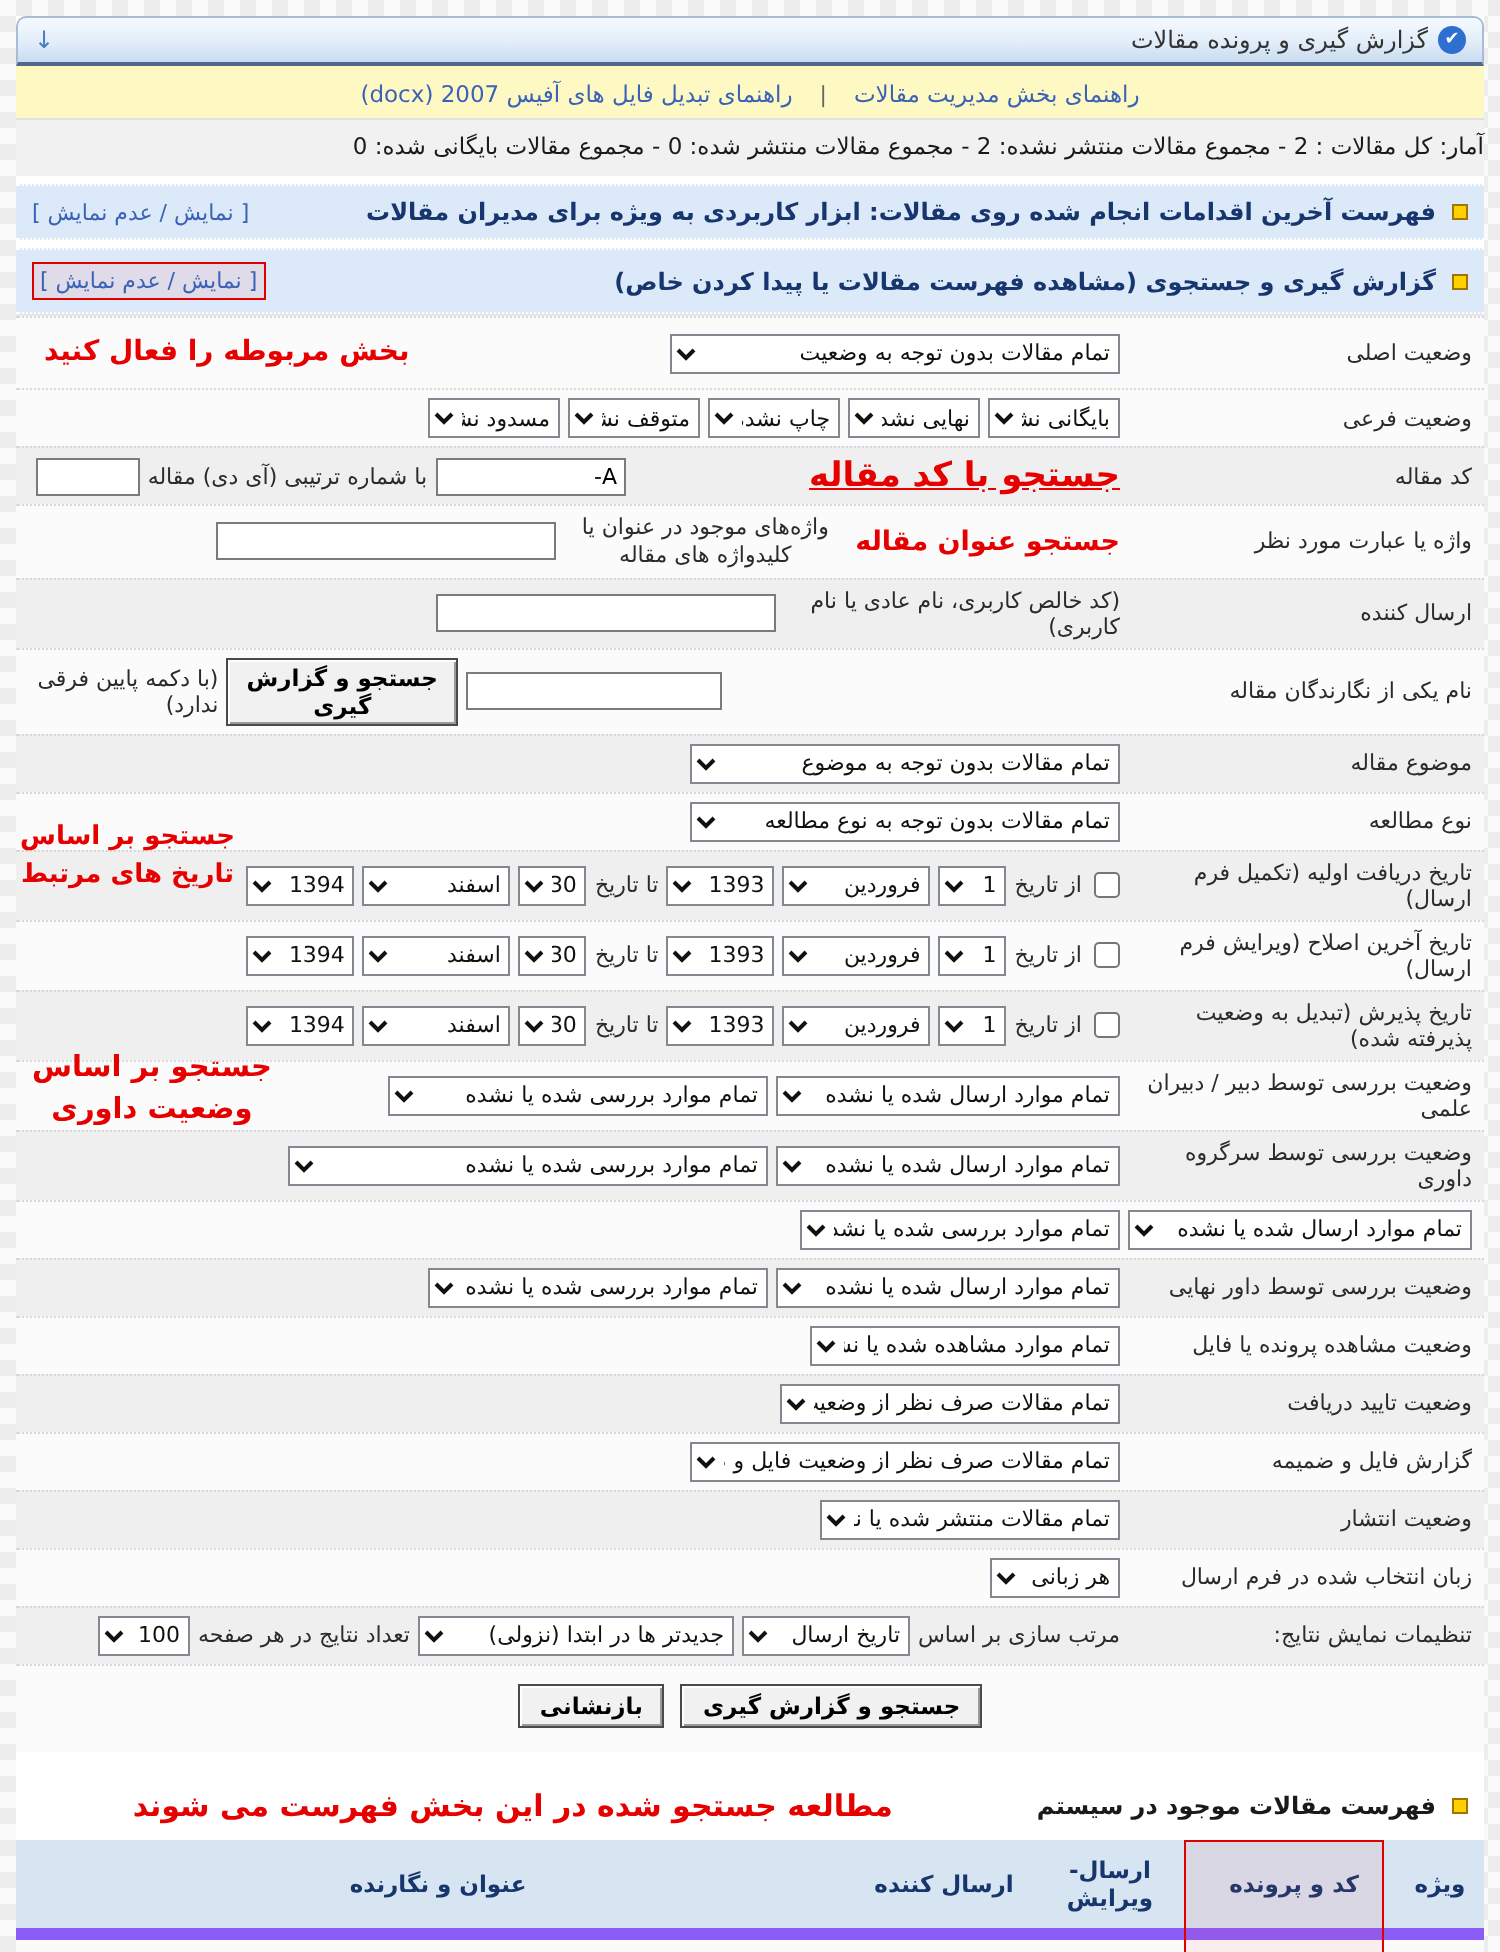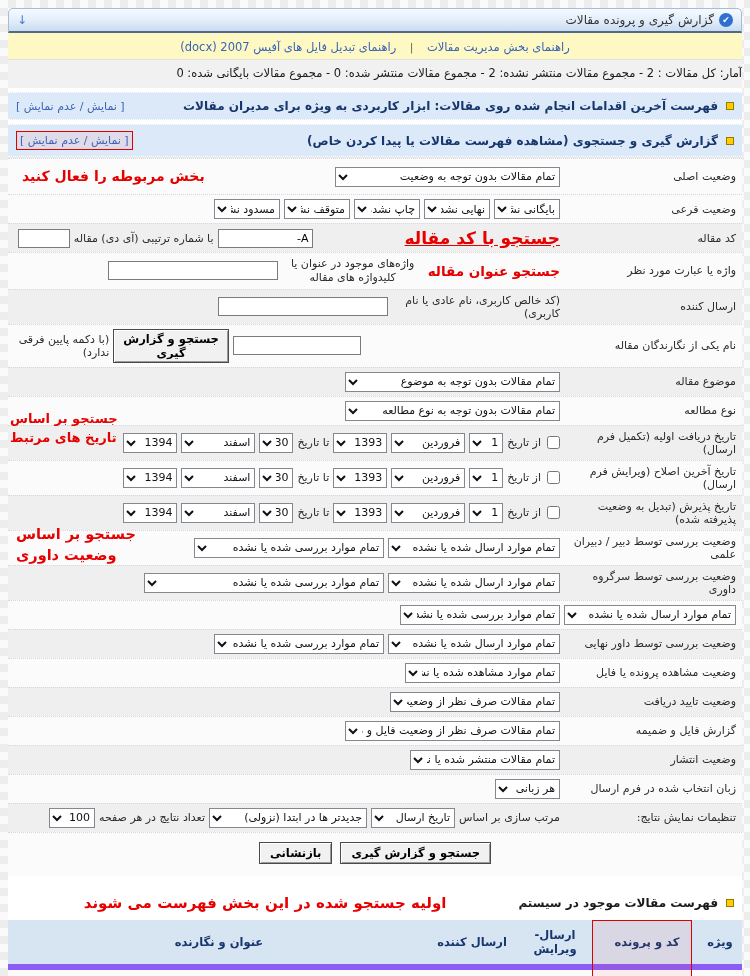--- a/index.html
+++ b/index.html
@@ -59,21 +59,21 @@
   .hint { color:#2b2b2b; }
   .hint-narrow { width:142px; line-height:1.25;text-align:center; }
   .btn {
     font-family:inherit; font-size:11.5px; font-weight:bold; color:#000;
     background:#f1f1f1; border:1px solid #4a4a4a; padding:3px 10px;
     box-shadow:inset 1px 1px 0 #fff, inset -1px -1px 0 #9a9a9a;
   }
   .btn-row { justify-content:center; gap:8px; padding:9px 0 12px; }
 
   .note { color:#e60000; font-weight:bold; }
-  .note-abs { position:absolute; text-align:left; line-height:1.45; }
+  .note-abs { position:absolute; text-align:center; line-height:1.45; }
   .n-activate { top:8px; left:14px; font-size:14px; }
   .n-dates { top:252px; left:2px; font-size:13px; }
   .n-review { top:366px; left:8px; font-size:14.5px; }
   .n-inline-code { font-size:17px; margin-left:4px;text-decoration:underline; }
   .n-inline-title { font-size:13.5px; }
 
   
   .results-title-row { display:flex; align-items:center; padding:8px 8px 6px; margin-top:10px; }
   .results-title-row .rttl { font-weight:bold; color:#1a1a1a; font-size:12px; }
   .results-title-row .note { font-size:15px; margin-right:72px; }
@@ -325,21 +325,21 @@
 
     <div class="frow btn-row">
       <button class="btn">جستجو و گزارش گیری</button>
       <button class="btn">بازنشانی</button>
     </div>
   </div>
 
   <div class="results-title-row">
     <span class="bullet"></span>
     <span class="rttl">فهرست مقالات موجود در سیستم</span>
-    <span class="note">اولیه جستجو شده در این بخش فهرست می شوند</span>
+    <span class="note">مطالعه جستجو شده در این بخش فهرست می شوند</span>
   </div>
 
   <div class="tablewrap">
     <table class="results">
       <thead>
         <tr>
           <th class="c-row">ویژه</th>
           <th class="c-code">کد و پرونده</th>
           <th class="c-dates">ارسال-ویرایش</th>
           <th class="c-sender">ارسال کننده</th>

